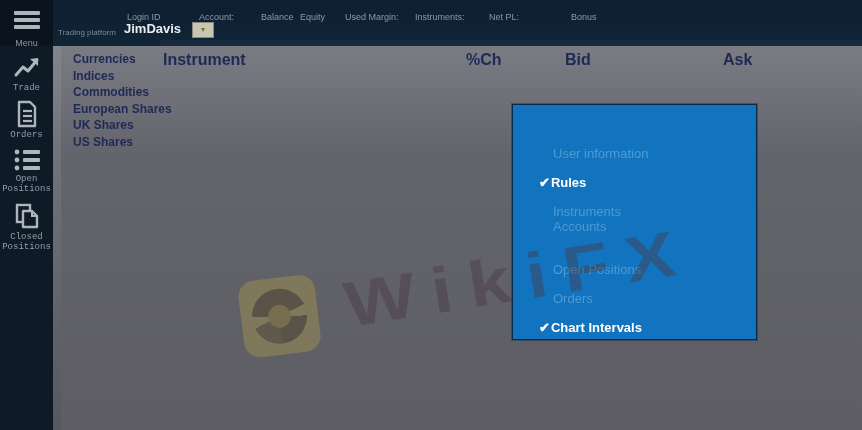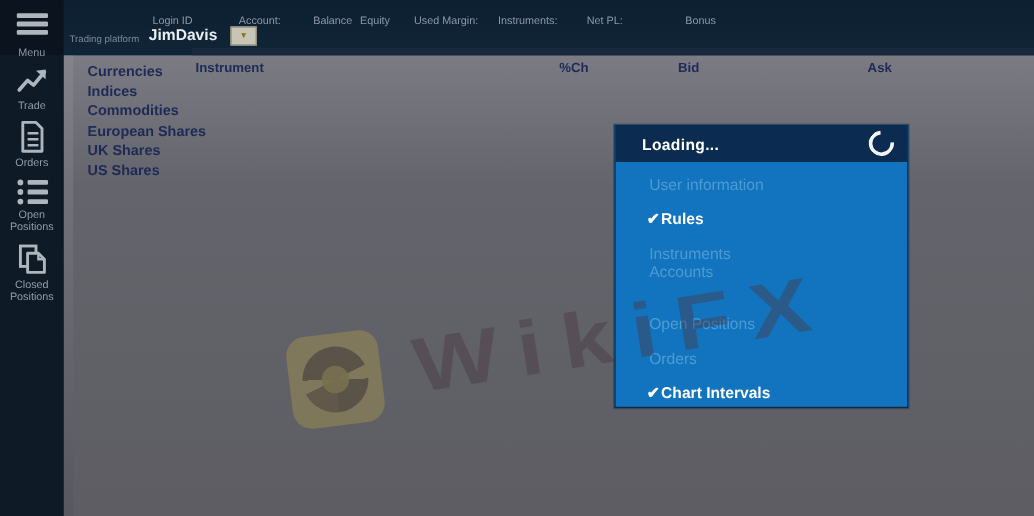--- a/index.html
+++ b/index.html
@@ -22,48 +22,48 @@
   .pos-loginid { left:127px; }
   .pos-account { left:199px; }
   .pos-f0 { left:249px;margin-left:12px; }
   .pos-f1 { left:300px; }
   .pos-f2 { left:345px; }
   .pos-f3 { left:415px; }
   .pos-f4 { left:489px; }
   .pos-f5 { left:539px;margin-left:32px; }
 
   
-  .sidebar { position:absolute; left:0; top:46px; width:53px; height:384px; background:#0e1a26; z-index:4; }
+  .sidebar { position:absolute; left:0; top:46px; width:53px; height:384px; background:#0e1a26; z-index:4;font-family:Liberation Mono, monospace; }
   .side-item { position:absolute; left:0; width:53px; text-align:center; color:#97a1ab; cursor:pointer; }
   .side-item .icon { display:block; margin:0 auto 2px auto; }
   .side-item .lab { font-size:9px; line-height:10px; color:#939daa; display:block; }
   .si-trade { top:9px; }
   .si-orders { top:54px; }
   .si-open { top:102px; }
   .si-closed { top:156px; }
 
   
   .content { position:absolute; left:53px; top:46px; width:809px; height:384px;
              background:linear-gradient(180deg,#7b7b83 0%, #64646c 28%, #5d5d63 100%); }
   .content-edge { position:absolute; left:0; top:0; width:8px; height:384px; background:linear-gradient(180deg,#8a8a92,#54555c); opacity:.6; }
-  .col-header { position:absolute; top:5px; font-size:11px; font-weight:bold; color:#1e2a55; white-space:nowrap;text-align:right; }
+  .col-header { position:absolute; top:5px; font-size:16px; font-weight:bold; color:#1e2a55; white-space:nowrap;text-align:right; }
   .ch-instrument { left:110px; }
   .ch-pch { left:413px; }
   .ch-bid { left:512px; }
   .ch-ask { left:670px; }
   .cat-list { position:absolute; left:20px; top:5px; }
   .cat-item { font-size:12px; font-weight:bold; color:#1e2a55; height:16.6px; line-height:16.6px; white-space:nowrap; cursor:pointer; }
 
   
   .dialog { position:absolute; left:459px; top:58px; width:245px; height:236px; border:1px solid #0a2948; background:#1274be; z-index:10; box-shadow:0 0 0 1px rgba(10,41,72,.4); }
   .dialog-header { position:absolute; left:0; top:0; width:100%; height:30px; background:#0b2c50; display:flex; align-items:center; }
   .dialog-title { font-size:13px; font-weight:bold; color:#ffffff; margin-left:22px; letter-spacing:.3px; }
   .spinner { position:absolute; right:11px; top:4px; width:21px; height:21px; border:3px solid rgba(255,255,255,.95); border-top-color:transparent; border-radius:50%; transform:rotate(40deg); }
   .dialog-body { position:absolute; left:0; top:30px; width:100%; bottom:0; }
-  .dlg-item { position:absolute; left:0; width:100%; height:29px; line-height:29px; font-size:13px; color:#4e9bd2; padding-left:28px; white-space:nowrap; }
+  .dlg-item { position:absolute; left:0; width:100%; height:29px; line-height:29px; font-size:13px; color:#4e9bd2; padding-left:40px; white-space:nowrap; }
   .dlg-item .check { display:none; font-weight:bold; }
   .dlg-item.checked { color:#ffffff; font-weight:bold; padding-left:26px; }
   .dlg-item.checked .check { display:inline; margin-right:1px; }
 
   
   .watermark { position:absolute; left:238px; top:208px; width:560px; height:140px; z-index:20; pointer-events:none; transform:rotate(-9deg); display:flex; align-items:center; }
   .wm-logo { width:77px; height:77px; border-radius:16px; background:rgba(155,142,80,.52); position:relative; flex:0 0 auto; transform:rotate(2deg); }
   .wm-eagle { position:absolute; left:11px; top:11px; width:55px; height:55px; border-radius:50%;
               background:conic-gradient(rgba(60,52,56,.55) 0 70deg, rgba(155,142,80,.0) 70deg 95deg, rgba(60,52,56,.55) 95deg 180deg, rgba(60,52,56,.45) 180deg 250deg, rgba(155,142,80,.0) 250deg 275deg, rgba(60,52,56,.55) 275deg 360deg); }
   .wm-eagle::after { content:""; position:absolute; left:16px; top:16px; width:23px; height:23px; border-radius:50%; background:rgba(120,112,78,.9); }
@@ -147,24 +147,20 @@
     <div class="cat-list">
       <div class="cat-item">Currencies</div>
       <div class="cat-item">Indices</div>
       <div class="cat-item">Commodities</div>
       <div class="cat-item">European Shares</div>
       <div class="cat-item">UK Shares</div>
       <div class="cat-item">US Shares</div>
     </div>
 
     <div class="dialog">
-      <div class="dialog-header">
-        <span class="dialog-title">Loading...</span>
-        <span class="spinner"></span>
-      </div>
       <div class="dialog-body">
         <div class="dlg-item" style="top:4px"><span>User information</span></div>
         <div class="dlg-item checked" style="top:33px"><span class="check">✔</span><span>Rules</span></div>
         <div class="dlg-item" style="top:62px"><span>Instruments</span></div>
         <div class="dlg-item" style="top:77px"><span>Accounts</span></div>
         <div class="dlg-item" style="top:120px"><span>Open Positions</span></div>
         <div class="dlg-item" style="top:149px"><span>Orders</span></div>
         <div class="dlg-item checked" style="top:178px"><span class="check">✔</span><span>Chart Intervals</span></div>
       </div>
     </div>

